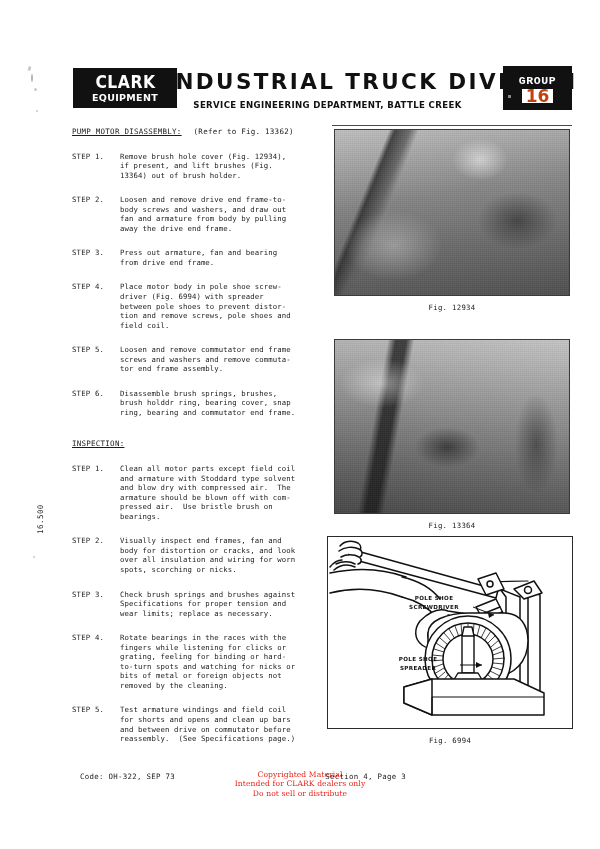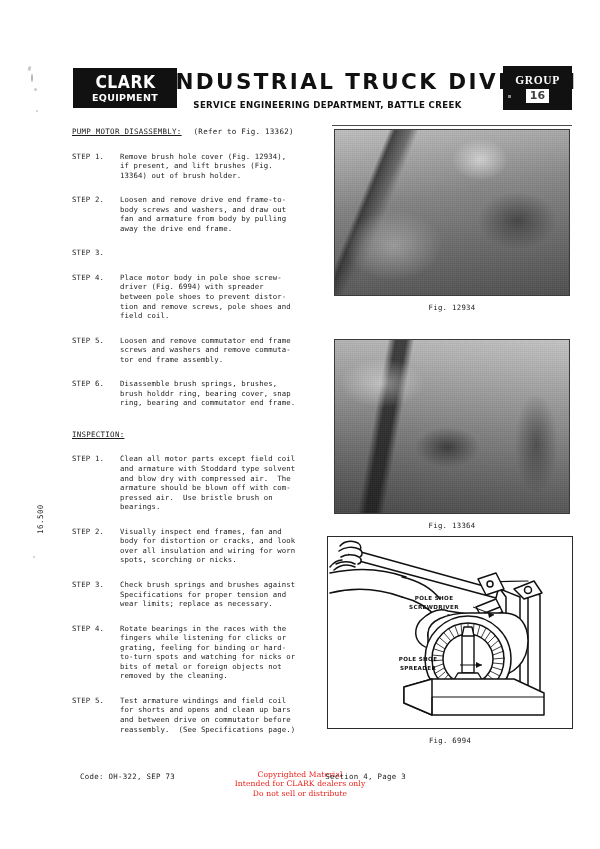--- a/index.html
+++ b/index.html
@@ -104,32 +104,32 @@
     width: 69px;
     height: 44px;
     background: #111111;
     display: flex;
     flex-direction: column;
     align-items: center;
     justify-content: center;
   }
   .group-box .g-label {
     color: #ffffff;
-    font-family: Liberation Serif, serif;
+    font-family: Liberation Mono, monospace;
     font-weight: bold;
     font-size: 11.5px;
     letter-spacing: 0.6px;
     line-height: 13px;
   }
   .group-box .g-num {
     background: #ffffff;
-    color: #404040;
+    color: #c2410c;
     font-family: "DejaVu Sans", "Liberation Sans", sans-serif;
     font-weight: bold;
-    font-size: 11px;
+    font-size: 17px;
     line-height: 14px;
     padding: 0px 4px;
     margin-top: 2px;
   }
   .group-dot {
     position: absolute;
     left: 508px;
     top: 95px;
     width: 3px;
     height: 3px;
@@ -350,20 +350,24 @@
         <div class="step-label">STEP 2.</div>
         <div class="step-body">
           <div>Loosen and remove drive end frame-to-</div>
           <div>body screws and washers, and draw out</div>
           <div>fan and armature from body by pulling</div>
           <div>away the drive end frame.</div>
         </div>
       </div>
       <div class="step">
         <div class="step-label">STEP 3.</div>
+        <div class="step-body">
+          <div>Press out armature, fan and bearing</div>
+          <div>from drive end frame.</div>
+        </div>
       </div>
       <div class="step">
         <div class="step-label">STEP 4.</div>
         <div class="step-body">
           <div>Place motor body in pole shoe screw-</div>
           <div>driver (Fig. 6994) with spreader</div>
           <div>between pole shoes to prevent distor-</div>
           <div>tion and remove screws, pole shoes and</div>
           <div>field coil.</div>
         </div>

